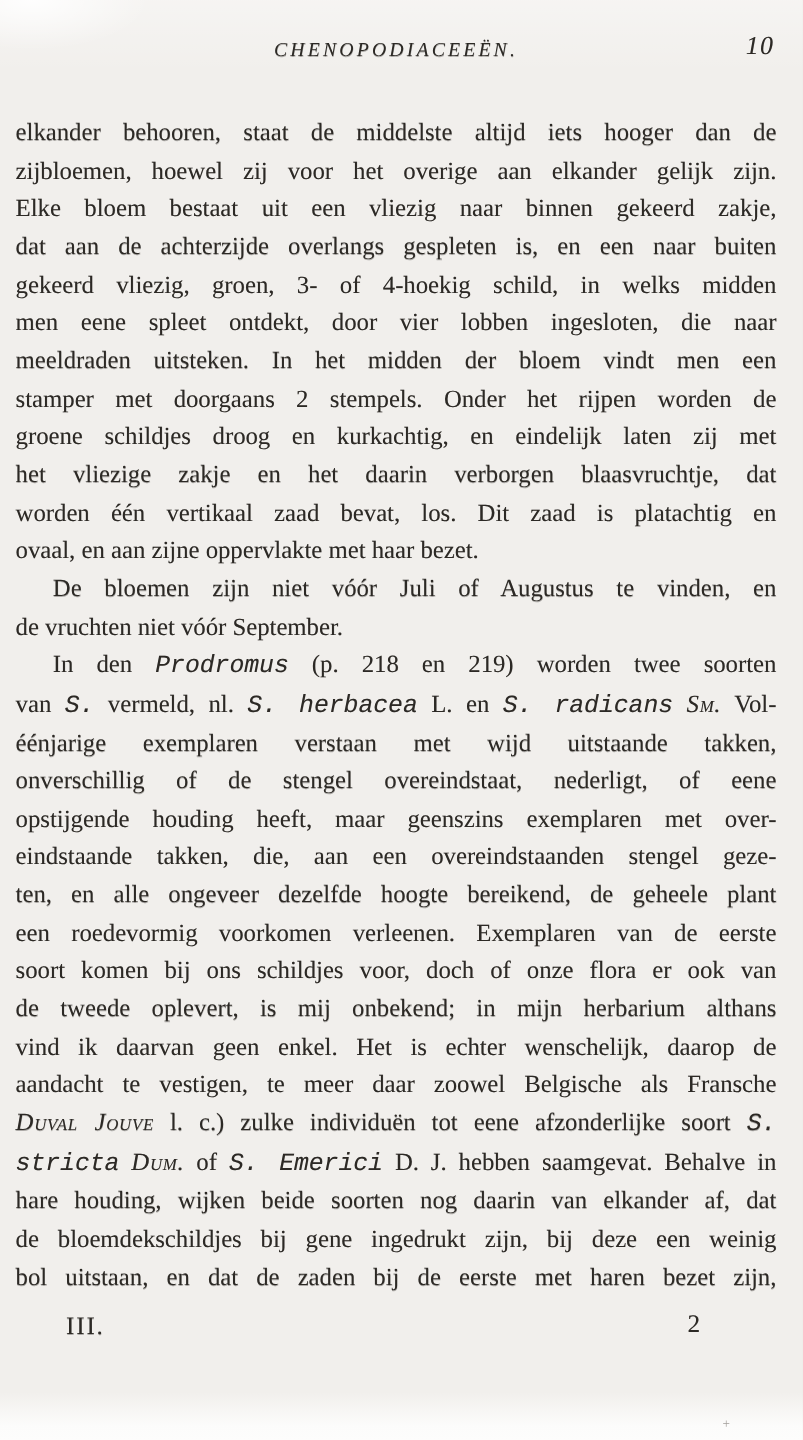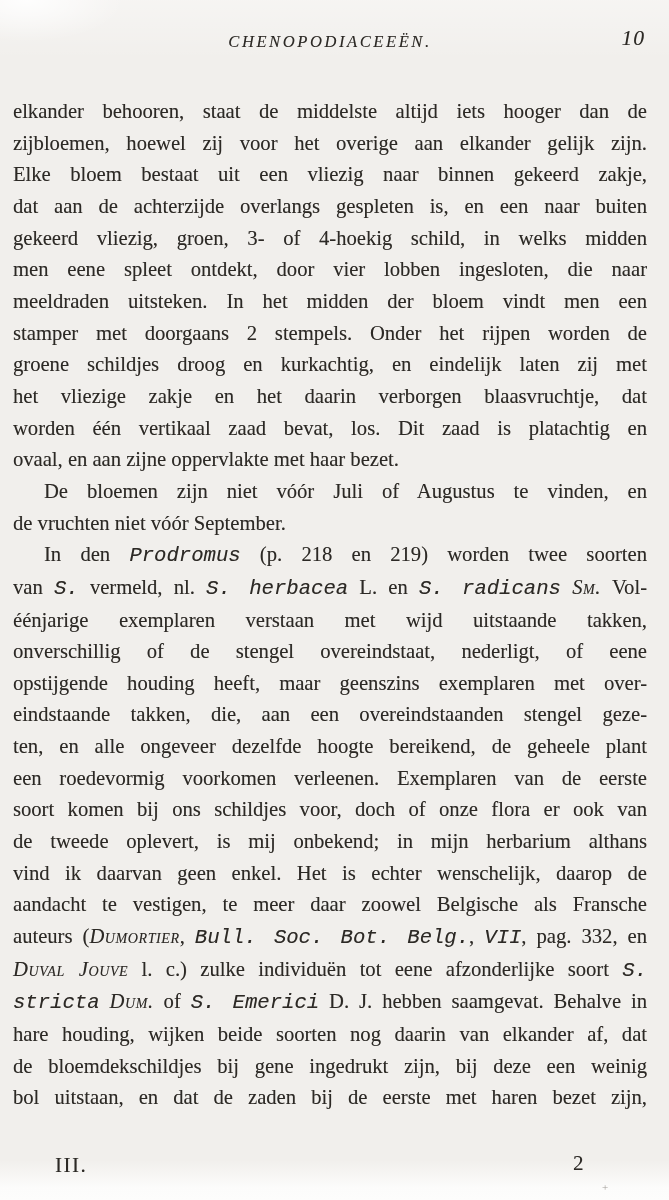--- a/index.html
+++ b/index.html
@@ -26,21 +26,21 @@
   }
   .page-number { position:absolute; right:2px; top:-3px; font-size:21.5px; letter-spacing:1px; }
   
   .textblock { position:absolute; left:13px; top:80px; width:634px; font-size:20.6px; line-height:31.65px;margin-top:16px; }
   .line { text-align:justify; text-align-last:justify; }
   .line.nojust { text-align-last:left; }
   .line.indent { text-indent:31px; }
   .it { font-style:italic;font-family:Liberation Mono, monospace; }
   .sc { font-variant:small-caps; letter-spacing:.6px;font-style:italic; }
   
-  .pagefoot { position:absolute; left:13px; top:1153px; width:634px; height:30px; font-size:21px; }
+  .pagefoot { position:absolute; left:13px; top:1093px; width:634px; height:30px; font-size:21px; }
   .volume { position:absolute; left:42px; top:0; letter-spacing:1.5px; }
   .signature { position:absolute; left:560px; top:-2px; }
   
   .regmark { position:absolute; left:602px; top:1181px; font-size:11px; color:#a29f9a; text-shadow:none; }
 </style>
 </head>
 <body>
 
 <div class="page">
 
@@ -69,21 +69,20 @@
       <div class="line"><span>éénjarige exemplaren verstaan met wijd uitstaande takken,</span></div>
       <div class="line"><span>onverschillig of de stengel overeindstaat, nederligt, of eene</span></div>
       <div class="line"><span>opstijgende houding heeft, maar geenszins exemplaren met over-</span></div>
       <div class="line"><span>eindstaande takken, die, aan een overeindstaanden stengel geze-</span></div>
       <div class="line"><span>ten, en alle ongeveer dezelfde hoogte bereikend, de geheele plant</span></div>
       <div class="line"><span>een roedevormig voorkomen verleenen. Exemplaren van de eerste</span></div>
       <div class="line"><span>soort komen bij ons schildjes voor, doch of onze flora er ook van</span></div>
       <div class="line"><span>de tweede oplevert, is mij onbekend; in mijn herbarium althans</span></div>
       <div class="line"><span>vind ik daarvan geen enkel. Het is echter wenschelijk, daarop de</span></div>
       <div class="line"><span>aandacht te vestigen, te meer daar zoowel Belgische als Fransche</span></div>
-      <div class="line"><span>auteurs (</span><span class="sc">Dumortier</span><span>, </span><span class="it">Bull. Soc. Bot. Belg.</span><span>, </span><span class="it">VII</span><span>, pag. 332, en</span></div>
       <div class="line"><span class="sc">Duval Jouve</span><span> l. c.) zulke individuën tot eene afzonderlijke soort </span><span class="it">S.</span></div>
       <div class="line"><span class="it">stricta</span><span> </span><span class="sc">Dum.</span><span> of </span><span class="it">S. Emerici</span><span> D. J. hebben saamgevat. Behalve in</span></div>
       <div class="line"><span>hare houding, wijken beide soorten nog daarin van elkander af, dat</span></div>
       <div class="line"><span>de bloemdekschildjes bij gene ingedrukt zijn, bij deze een weinig</span></div>
       <div class="line"><span>bol uitstaan, en dat de zaden bij de eerste met haren bezet zijn,</span></div>
     </main>
 
   <footer class="pagefoot">
     <div class="volume">III.</div>
     <div class="signature">2</div>

